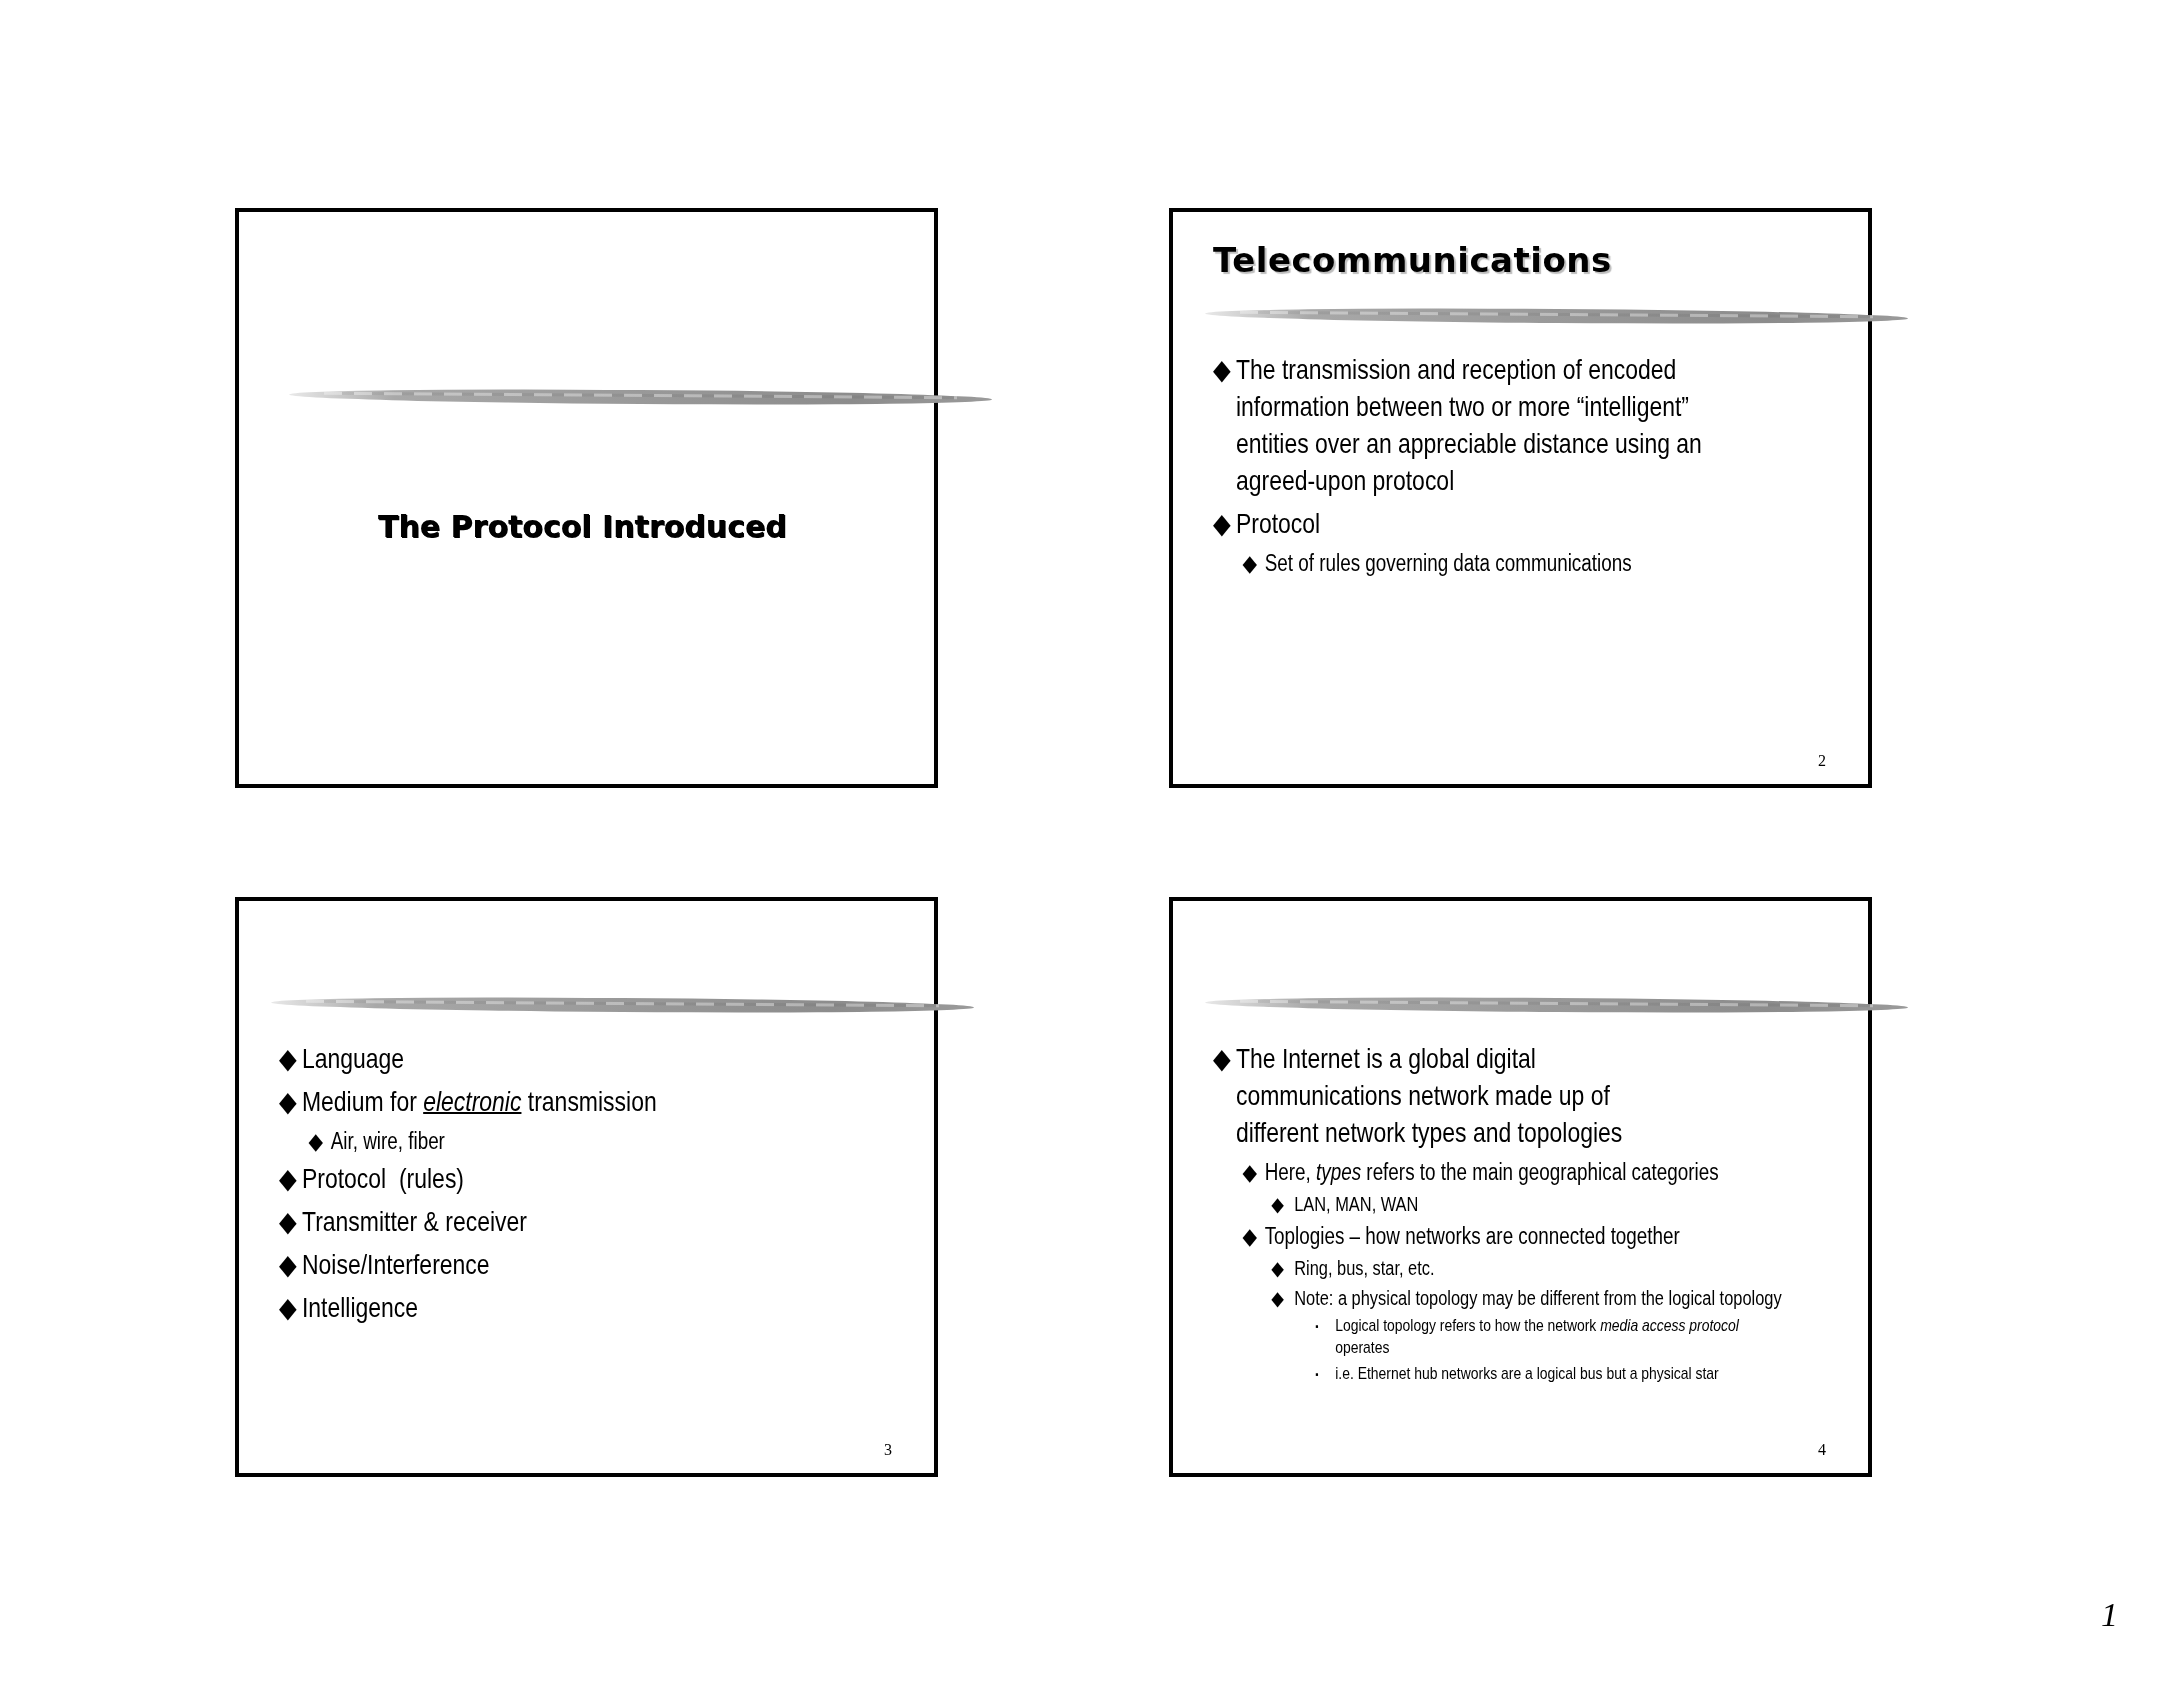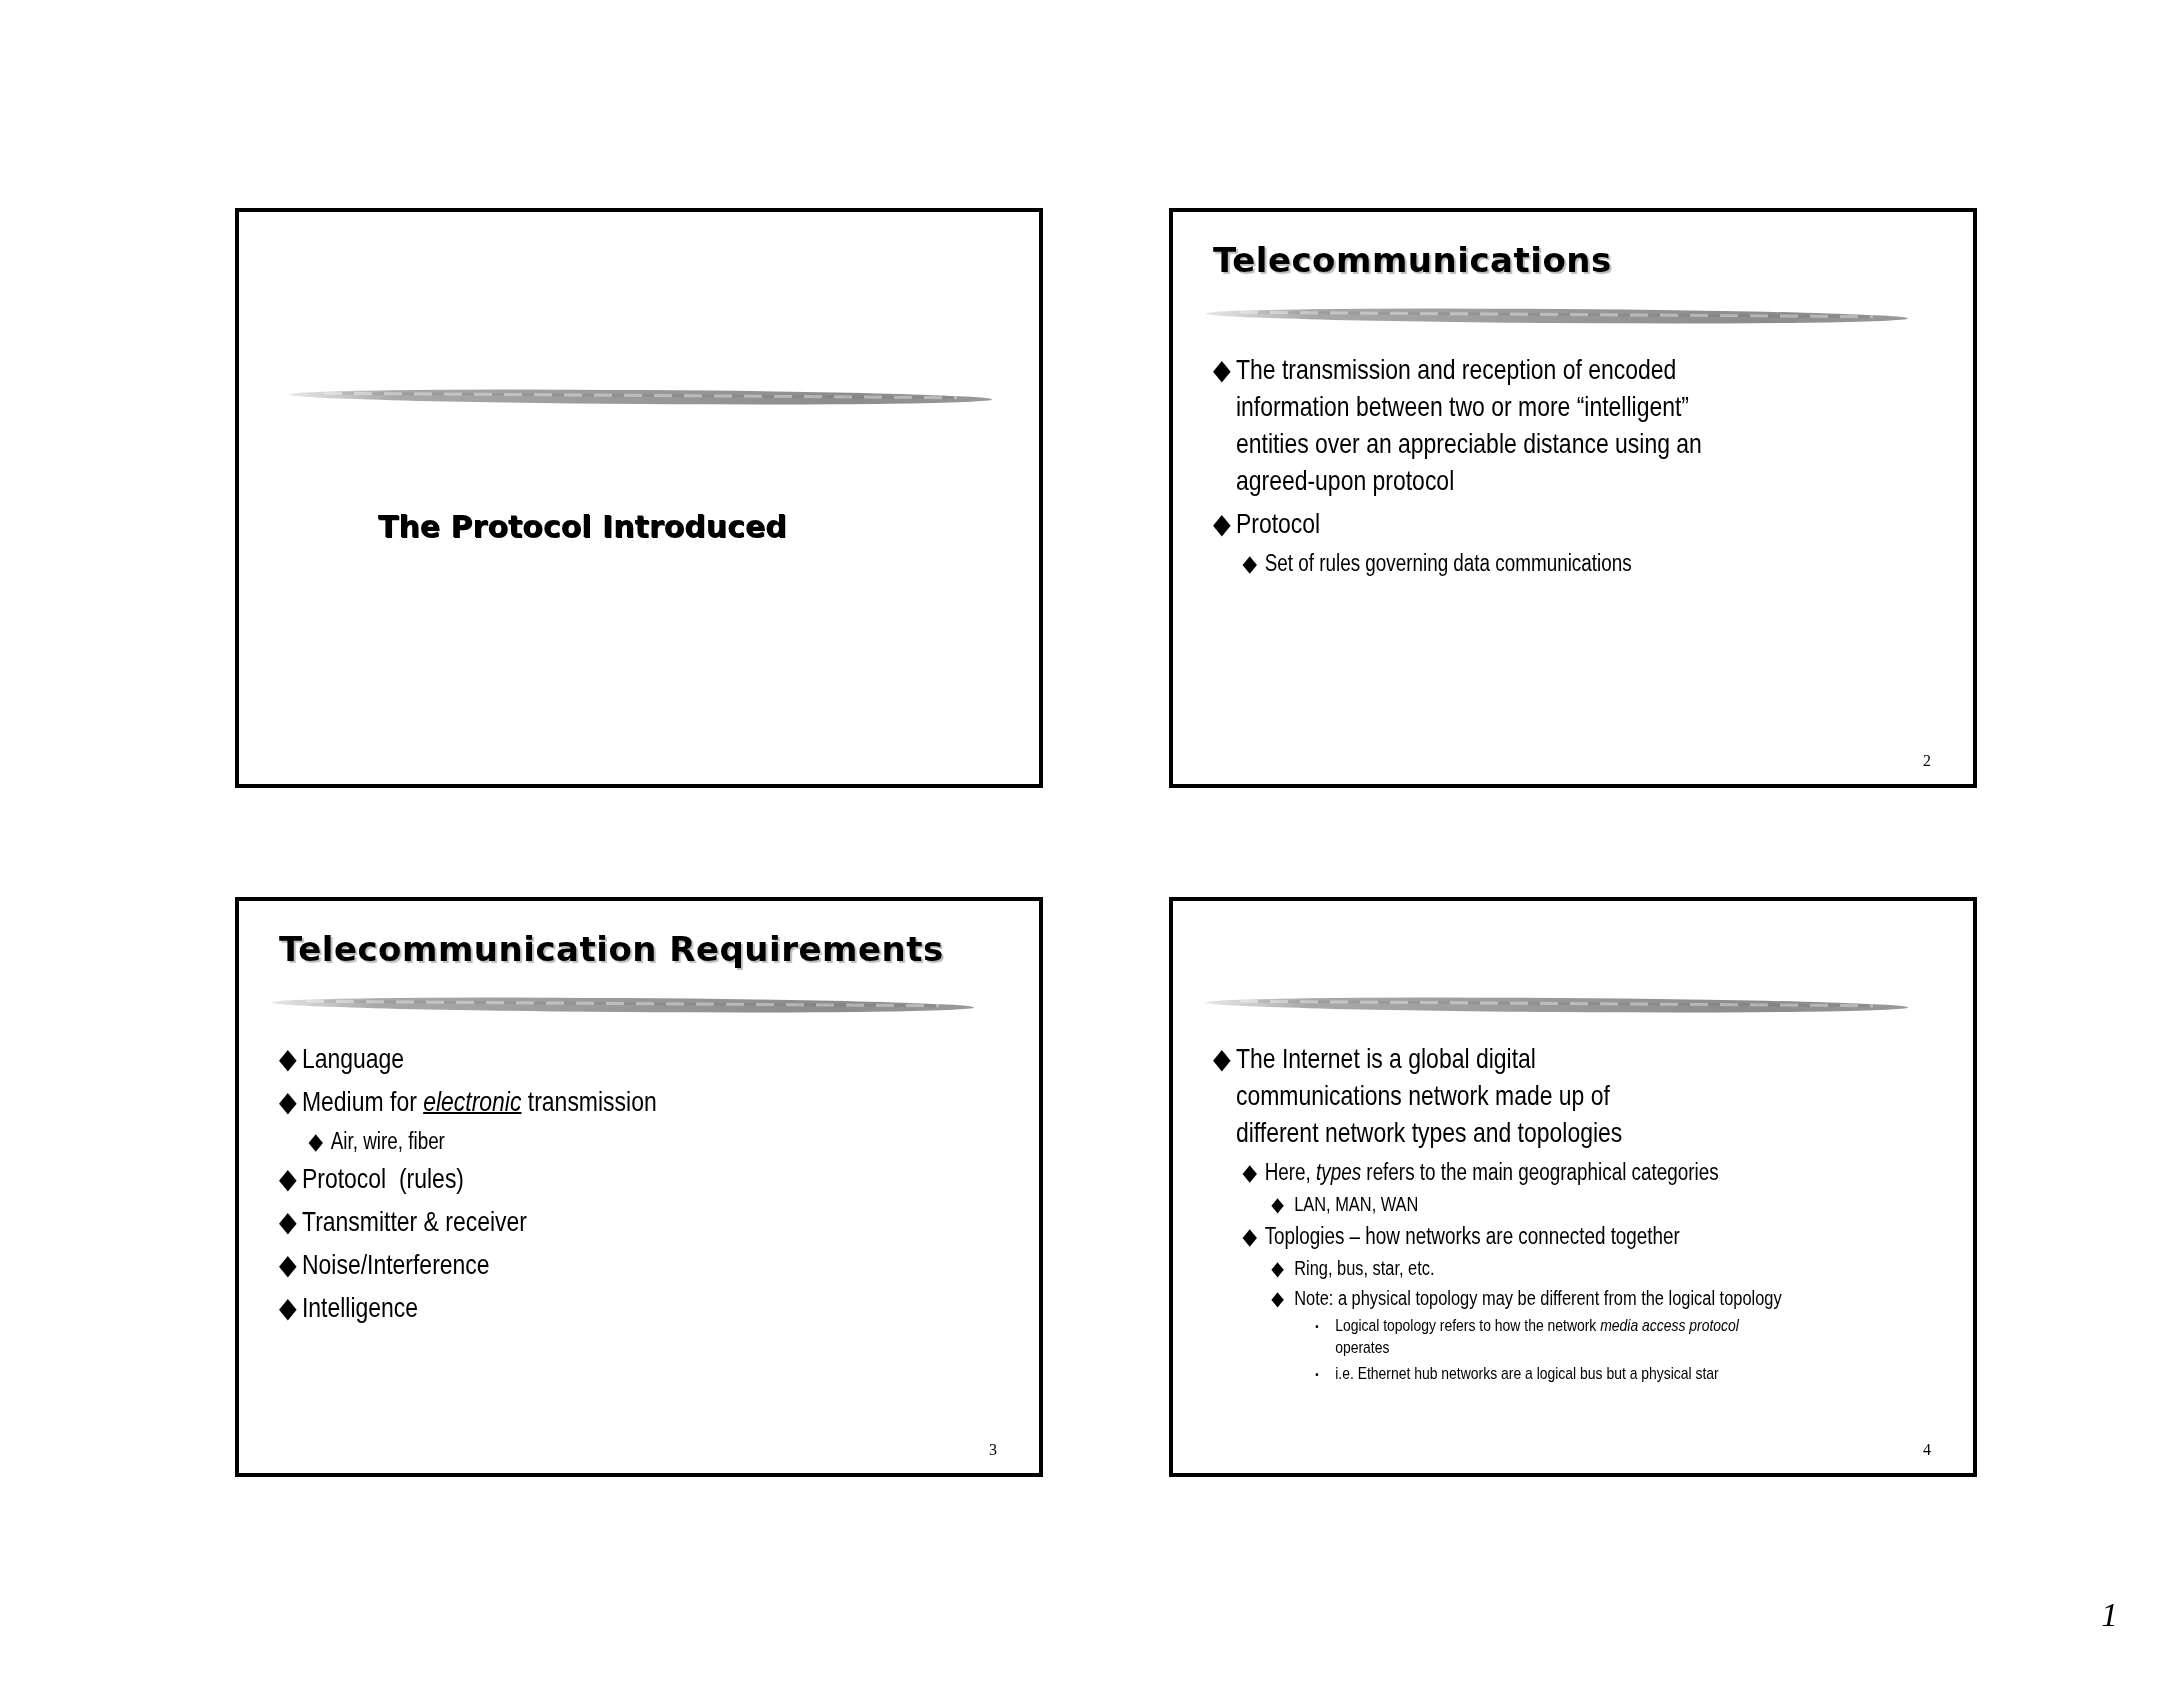--- a/index.html
+++ b/index.html
@@ -2,21 +2,21 @@
 <html><head>
 <meta charset="utf-8">
 <style>
   html, body { margin:0; padding:0; }
   body {
     width:2178px; height:1683px; background:#ffffff; position:relative; overflow:hidden;
     font-family:"Liberation Sans", sans-serif; color:#000;
   }
   .slide {
     position:absolute; box-sizing:border-box; border:4px solid #000; background:#fff;
-    width:808px; height:580px;
+    width:703px; height:580px;
   }
   #slide-1 { left:235px; top:208px; }
   #slide-2 { left:1169px; top:208px; }
   #slide-3 { left:235px; top:897px; }
   #slide-4 { left:1169px; top:897px; }
 
   .title {
     position:absolute; left:40px; top:28px;
     font-family:"DejaVu Sans", sans-serif; font-weight:bold; font-size:34px;
     letter-spacing:0.5px; white-space:nowrap;
@@ -74,21 +74,20 @@
     </li>
     <li class="l2">
       <span class="mk">◆</span>
       <span>Set of rules governing data communications</span>
     </li>
   </ul>
   <div class="num">2</div>
 </div>
 
 <div class="slide" id="slide-3">
-  <div class="title">Telecommunication Requirements</div>
   <div class="brush" style="left:32px; top:97px; width:703px;"></div>
   <ul class="bullets" style="top:139px;">
     <li class="l1">
       <span class="mk">◆</span>
       <span>Language</span>
     </li>
     <li class="l1">
       <span class="mk">◆</span>
       <span>Medium for </span><em class="u">electronic</em><span> transmission</span>
     </li>

